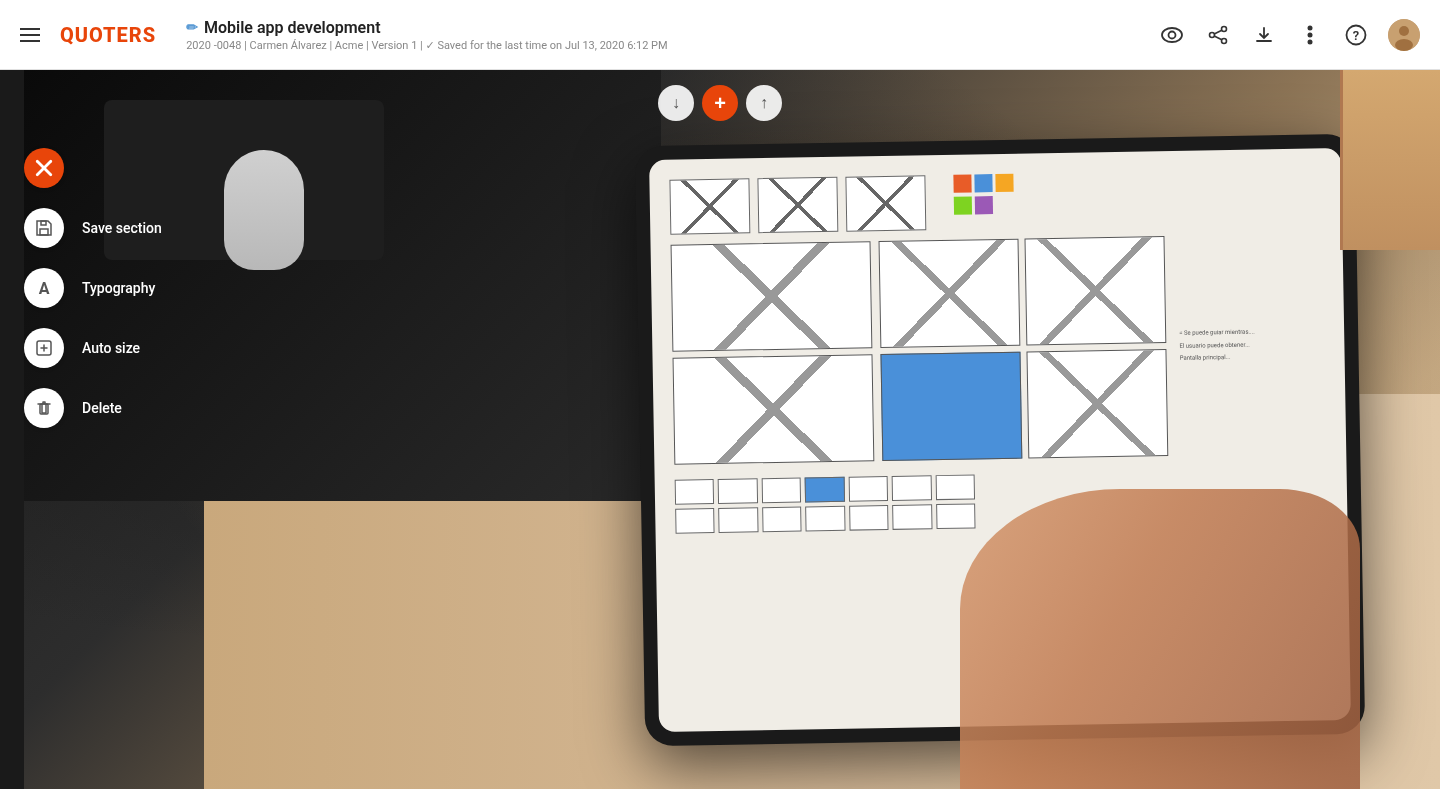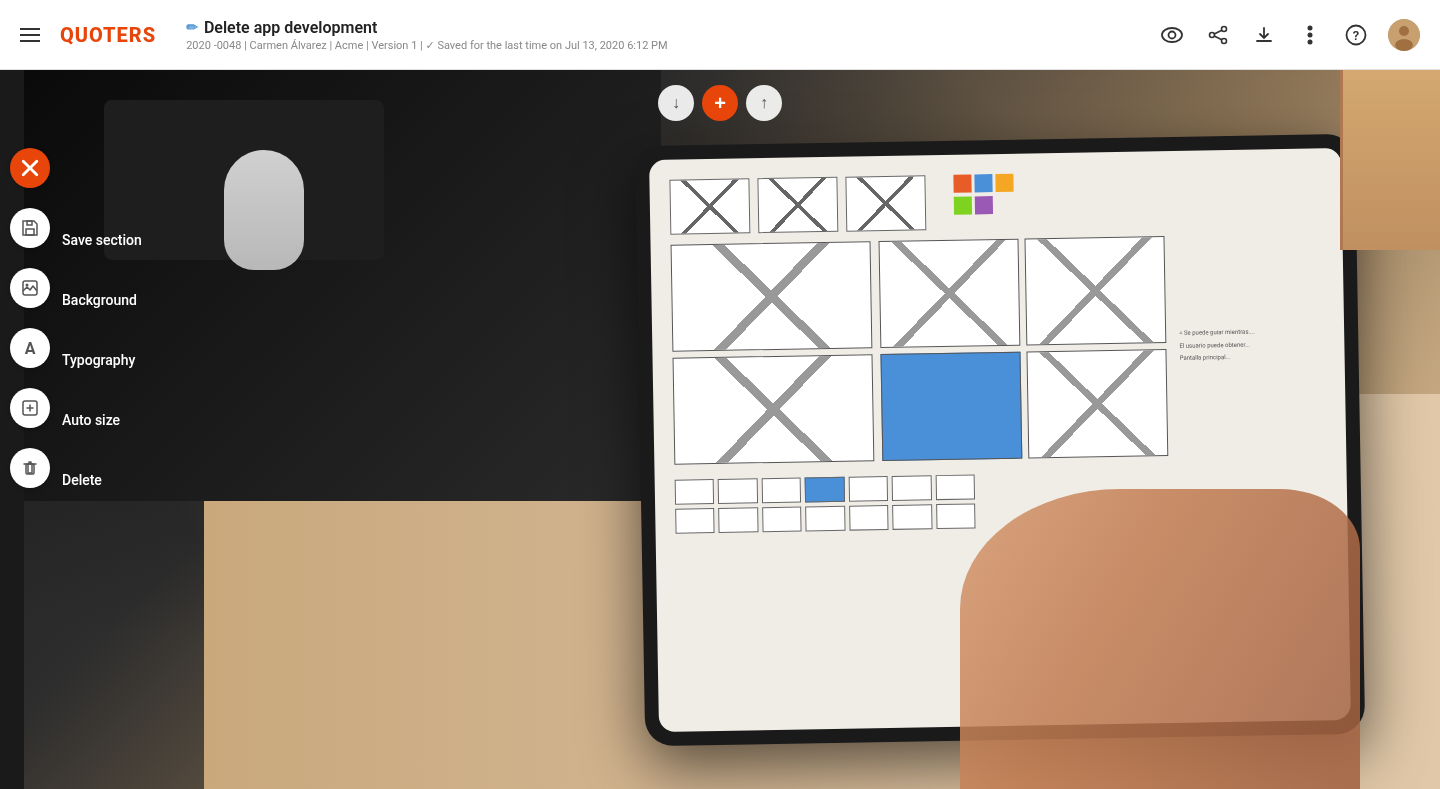--- a/index.html
+++ b/index.html
@@ -57,22 +57,22 @@
     }
     .toolbar-btn-nav { background: rgba(255,255,255,0.9); color: #555; }
     .toolbar-btn-add { background: #e8450a; color: #fff; font-size: 20px; }
 
     
     .side-menu {
       position: absolute; top: 60px; left: 0; z-index: 50;
       display: flex; flex-direction: column; gap: 4px; padding: 10px 0;
     }
     .side-menu-item {
-      display: flex; align-items: flex-end; gap: 12px;
-      padding: 8px 16px 8px 10px;
+      display: flex; align-items: center; gap: 18px;
+      padding: 8px 16px 8px 24px;
       cursor: pointer;
     }
     .side-menu-icon {
       width: 40px; height: 40px; border-radius: 50%;
       background: #fff; display: flex; align-items: center; justify-content: center;
       flex-shrink: 0; box-shadow: 0 1px 4px rgba(0,0,0,0.2);
     }
     .side-menu-icon.close-btn { background: #e8450a; }
     .side-menu-icon svg { width: 18px; height: 18px; }
     .side-menu-label {
@@ -88,21 +88,21 @@
     <div class="hamburger">
       <span></span>
         <span></span>
         <span></span>
     </div>
     <div class="logo">QUOTERS</div>
   </div>
   <div class="header-center">
     <div class="project-title">
       <span class="edit-icon">✏</span>
-      <span>Delete app development</span>
+      <span>Mobile app development</span>
     </div>
     <div class="project-meta">2020 -0048 | Carmen Álvarez | Acme |  Version 1 | ✓ Saved for the last time on Jul 13, 2020 6:12 PM</div>
   </div>
   <div class="header-right">
     <div class="header-icon">
       <svg width="22" height="16" viewBox="0 0 22 16" fill="none">
         <ellipse cx="11" cy="8" rx="10" ry="7" stroke="#333" stroke-width="1.8"></ellipse>
         <circle cx="11" cy="8" r="3.5" stroke="#333" stroke-width="1.8"></circle>
       </svg>
     </div>
@@ -291,30 +291,20 @@
       <div class="side-menu-icon">
         <svg width="18" height="18" viewBox="0 0 18 18" fill="none">
           <path d="M5 2h8l3 3v11H2V2z" stroke="#555" stroke-width="1.5"></path>
           <rect x="5" y="10" width="8" height="6" stroke="#555" stroke-width="1.5"></rect>
           <rect x="6" y="2" width="5" height="4" stroke="#555" stroke-width="1.5"></rect>
         </svg>
       </div>
       <span class="side-menu-label">Save section</span>
     </div>
 
-    <div class="side-menu-item">
-      <div class="side-menu-icon">
-        <svg width="18" height="18" viewBox="0 0 18 18" fill="none">
-          <rect x="2" y="2" width="14" height="14" rx="2" stroke="#555" stroke-width="1.5"></rect>
-          <path d="M2 12l4-4 3 3 3-4 4 5" stroke="#555" stroke-width="1.5" stroke-linejoin="round"></path>
-          <circle cx="6" cy="6" r="1.5" fill="#555"></circle>
-        </svg>
-      </div>
-      <span class="side-menu-label">Background</span>
-    </div>
 
     <div class="side-menu-item">
       <div class="side-menu-icon">
         <span style="font-size: 16px; font-weight: 700; color: #555;">A</span>
       </div>
       <span class="side-menu-label">Typography</span>
     </div>
 
     <div class="side-menu-item">
       <div class="side-menu-icon">

